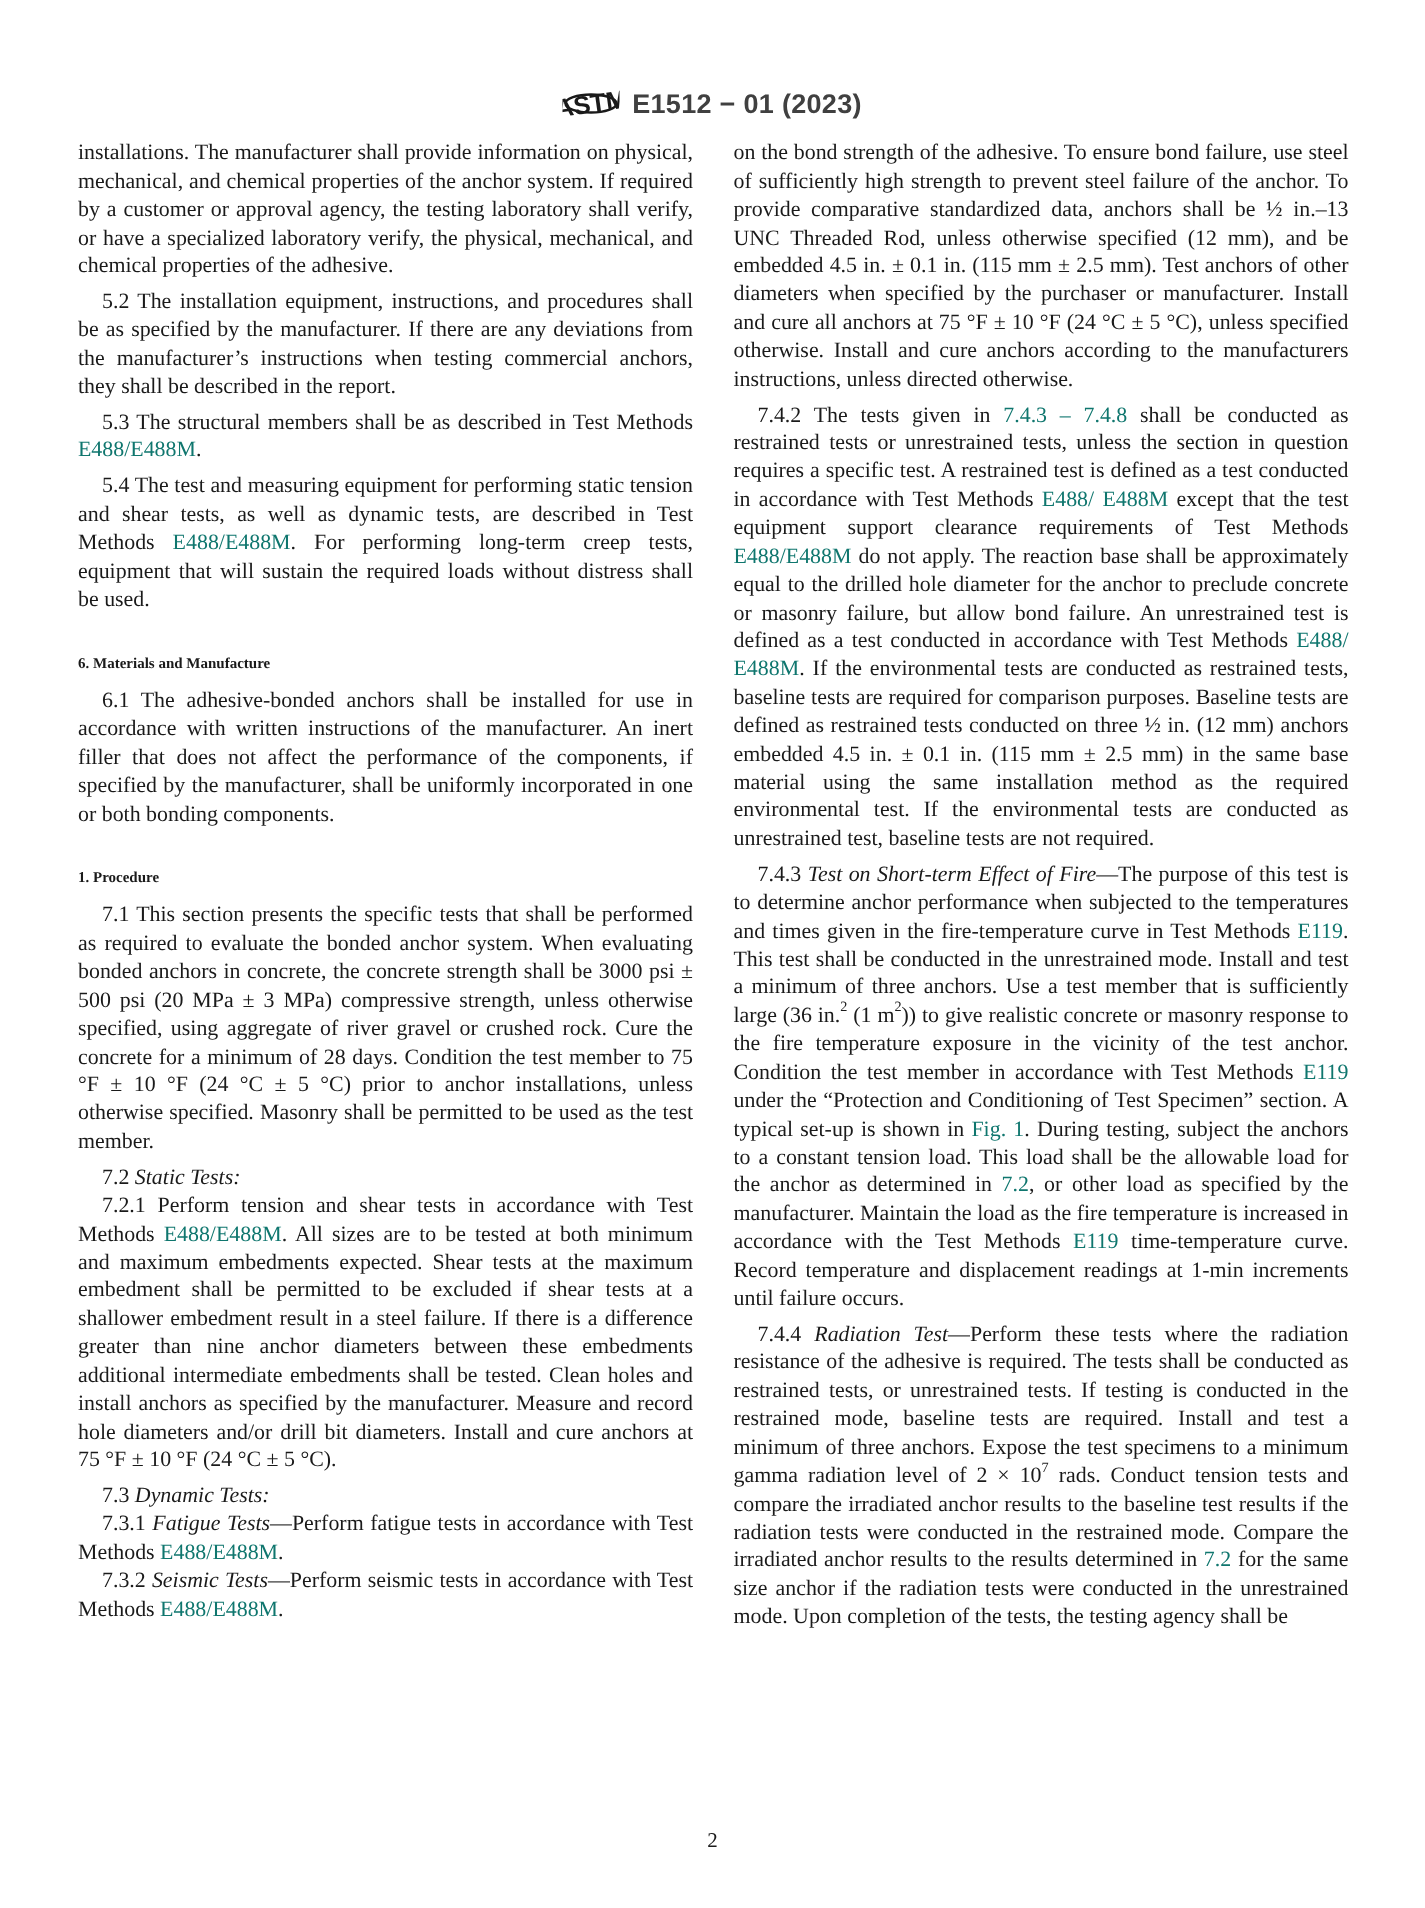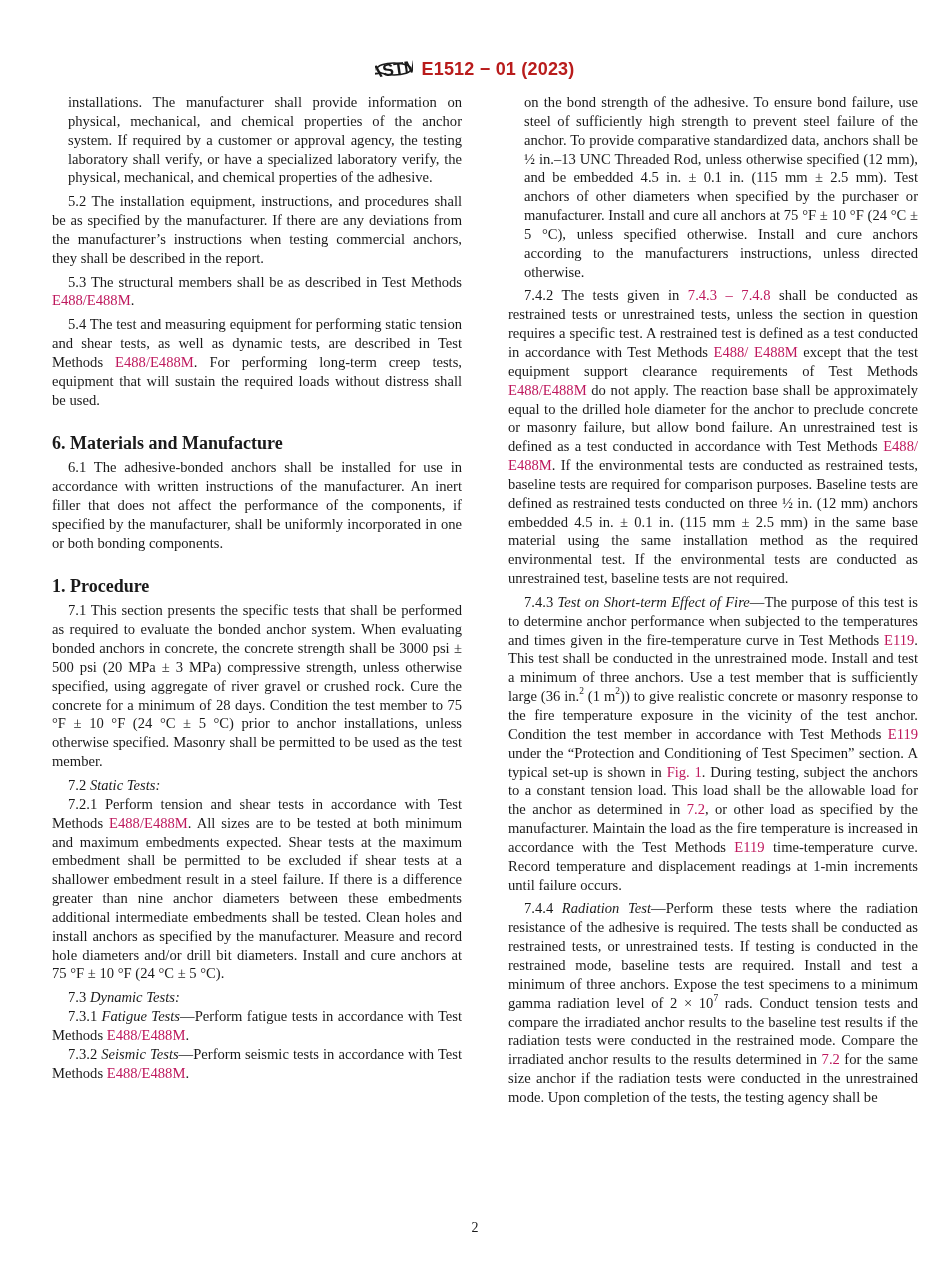--- a/index.html
+++ b/index.html
@@ -2,30 +2,30 @@
 <html><head>
 <meta charset="utf-8">
 <style>
   html, body { margin: 0; padding: 0; background: #ffffff; }
   body { width: 950px; height: 1272px; position: relative; overflow: hidden;
          font-family: "Liberation Serif", "DejaVu Serif", serif; color: #1a1a1a; }
   .header { position: absolute; top: 54px; left: 0; width: 950px; height: 30px;
             display: flex; justify-content: center; align-items: center; gap: 8px; }
   .logo { width: 38px; height: 28px; }
   .doc-id { font-family: "Liberation Sans", "DejaVu Sans", sans-serif; font-weight: bold;
-            font-size: 18px; color: #b91c1c; letter-spacing: 0.2px; }
+            font-size: 18px; color: #404040; letter-spacing: 0.2px; }
   .col { position: absolute; top: 93px; width: 410px; font-size: 14.6px; line-height: 18.85px;
          text-align: justify; hyphens: manual; }
   .col.left { left: 52px; }
-  .col.right { left: 508px; }
+  .col.right { left: 489px; }
   p { margin: 0 0 5px 0; text-indent: 16px; }
-  p.noindent { text-indent: 0; margin-left: 16px; }
+  p.noindent { text-indent: 0; }
   p.tight { margin-bottom: 0; }
-  h2 { font-size: 18px; font-weight: bold; margin: 24px 0 6px 0; }
-  .link { color: #be185d; }
+  h2 { font-size: 10px; font-weight: bold; margin: 24px 0 6px 0; }
+  .link { color: #0f766e; }
   i { font-style: italic; margin-top: 44px; }
   sup { font-size: 9.5px; line-height: 0; position: relative; top: -1px; }
   .page-num { position: absolute; top: 1220px; left: 0; width: 950px; text-align: center;
               font-size: 14px; color: #1a1a1a; }
 </style>
 </head>
 <body>
 
 <div class="header">
   <svg class="logo" viewBox="0 0 38 28">

